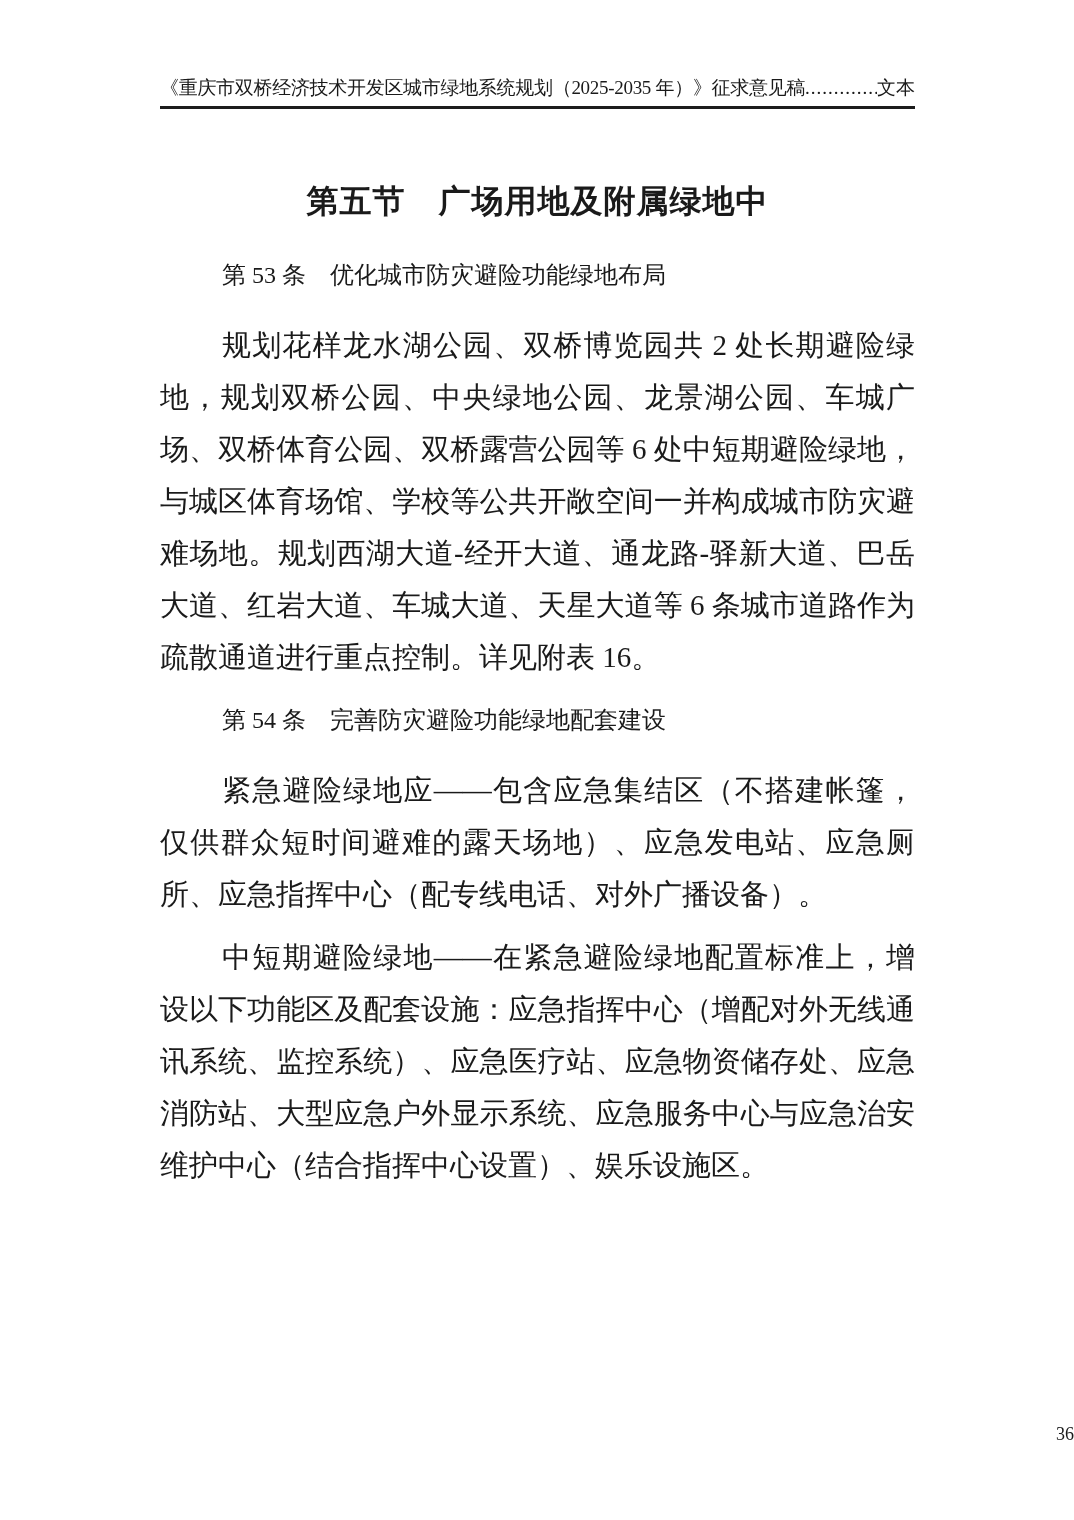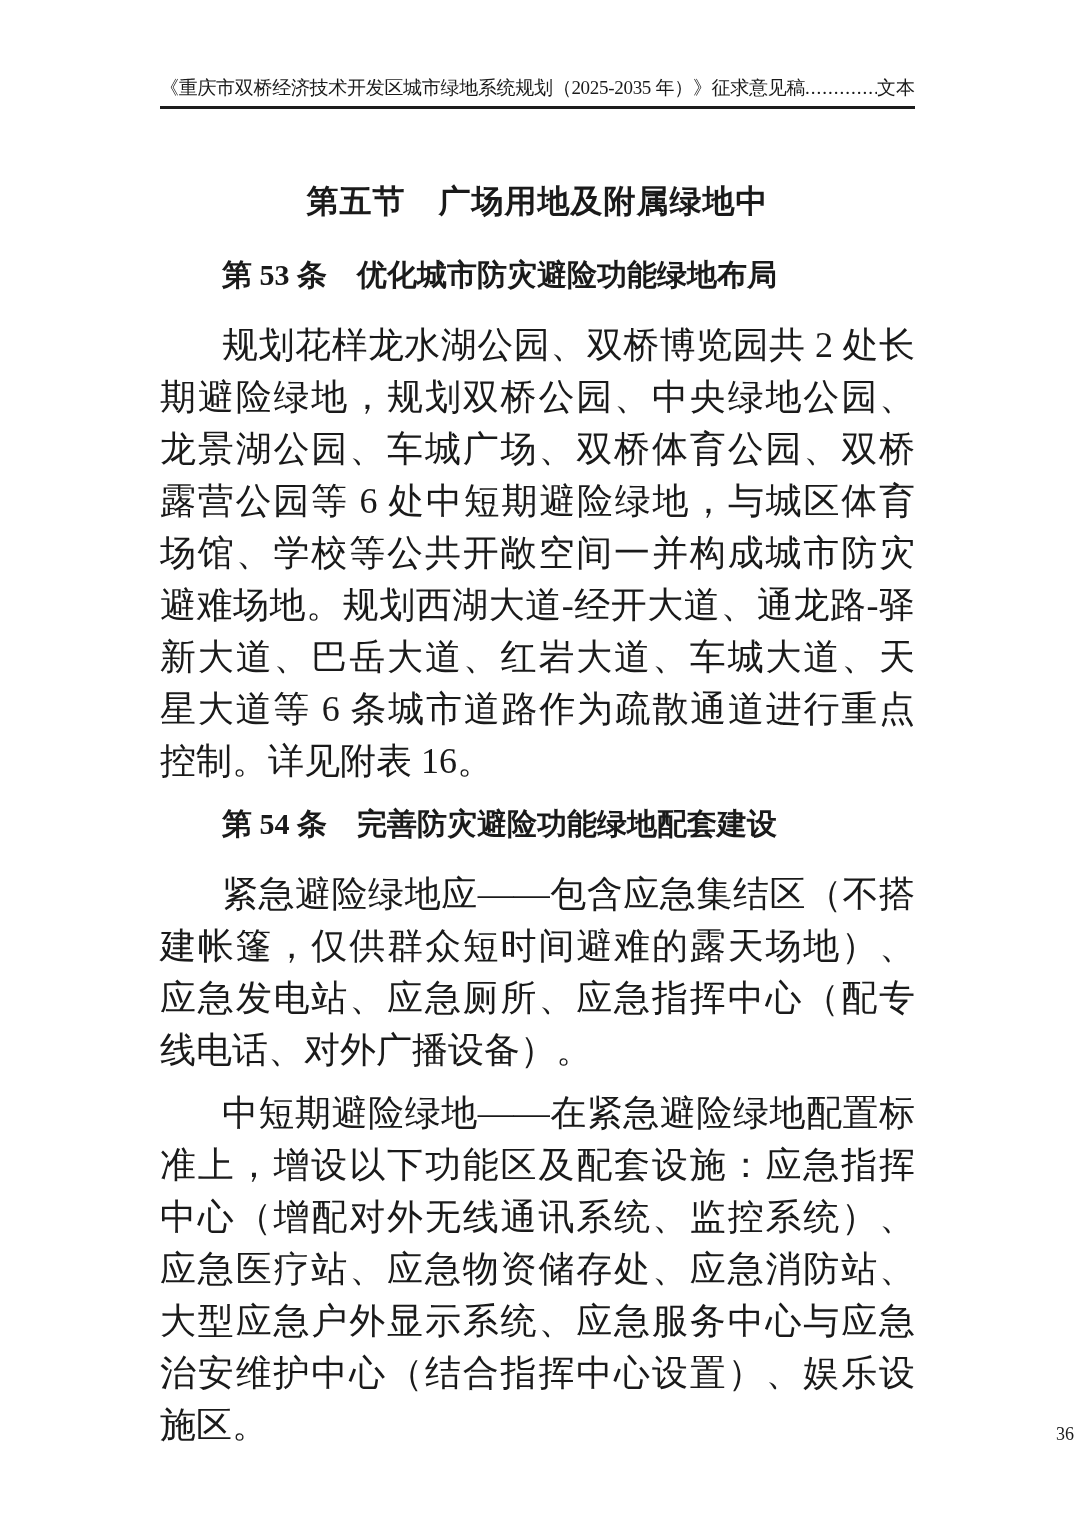--- a/index.html
+++ b/index.html
@@ -50,29 +50,29 @@
     font-family: "Liberation Sans", "DejaVu Sans", sans-serif;
     font-weight: bold;
     font-size: 32px;
     line-height: 52px;
     text-align: center;
     letter-spacing: 1px;
     margin: 66px 0 22px 0;
   }
   
   .article-heading {
-    font-size: 30px;
-    font-weight: bold;
+    font-size: 24px;
+    font-weight: normal;
     line-height: 52px;
     text-indent: 62px;
     margin: 0 0 18px 0;
   }
   
   .body-paragraph {
-    font-size: 36px;
+    font-size: 29px;
     line-height: 52px;
     text-align: justify;
     text-indent: 62px;
     margin: 0 0 11px 0;
   }
   
   .page-footer {
     position: absolute;
     left: 0;
     right: 0;

